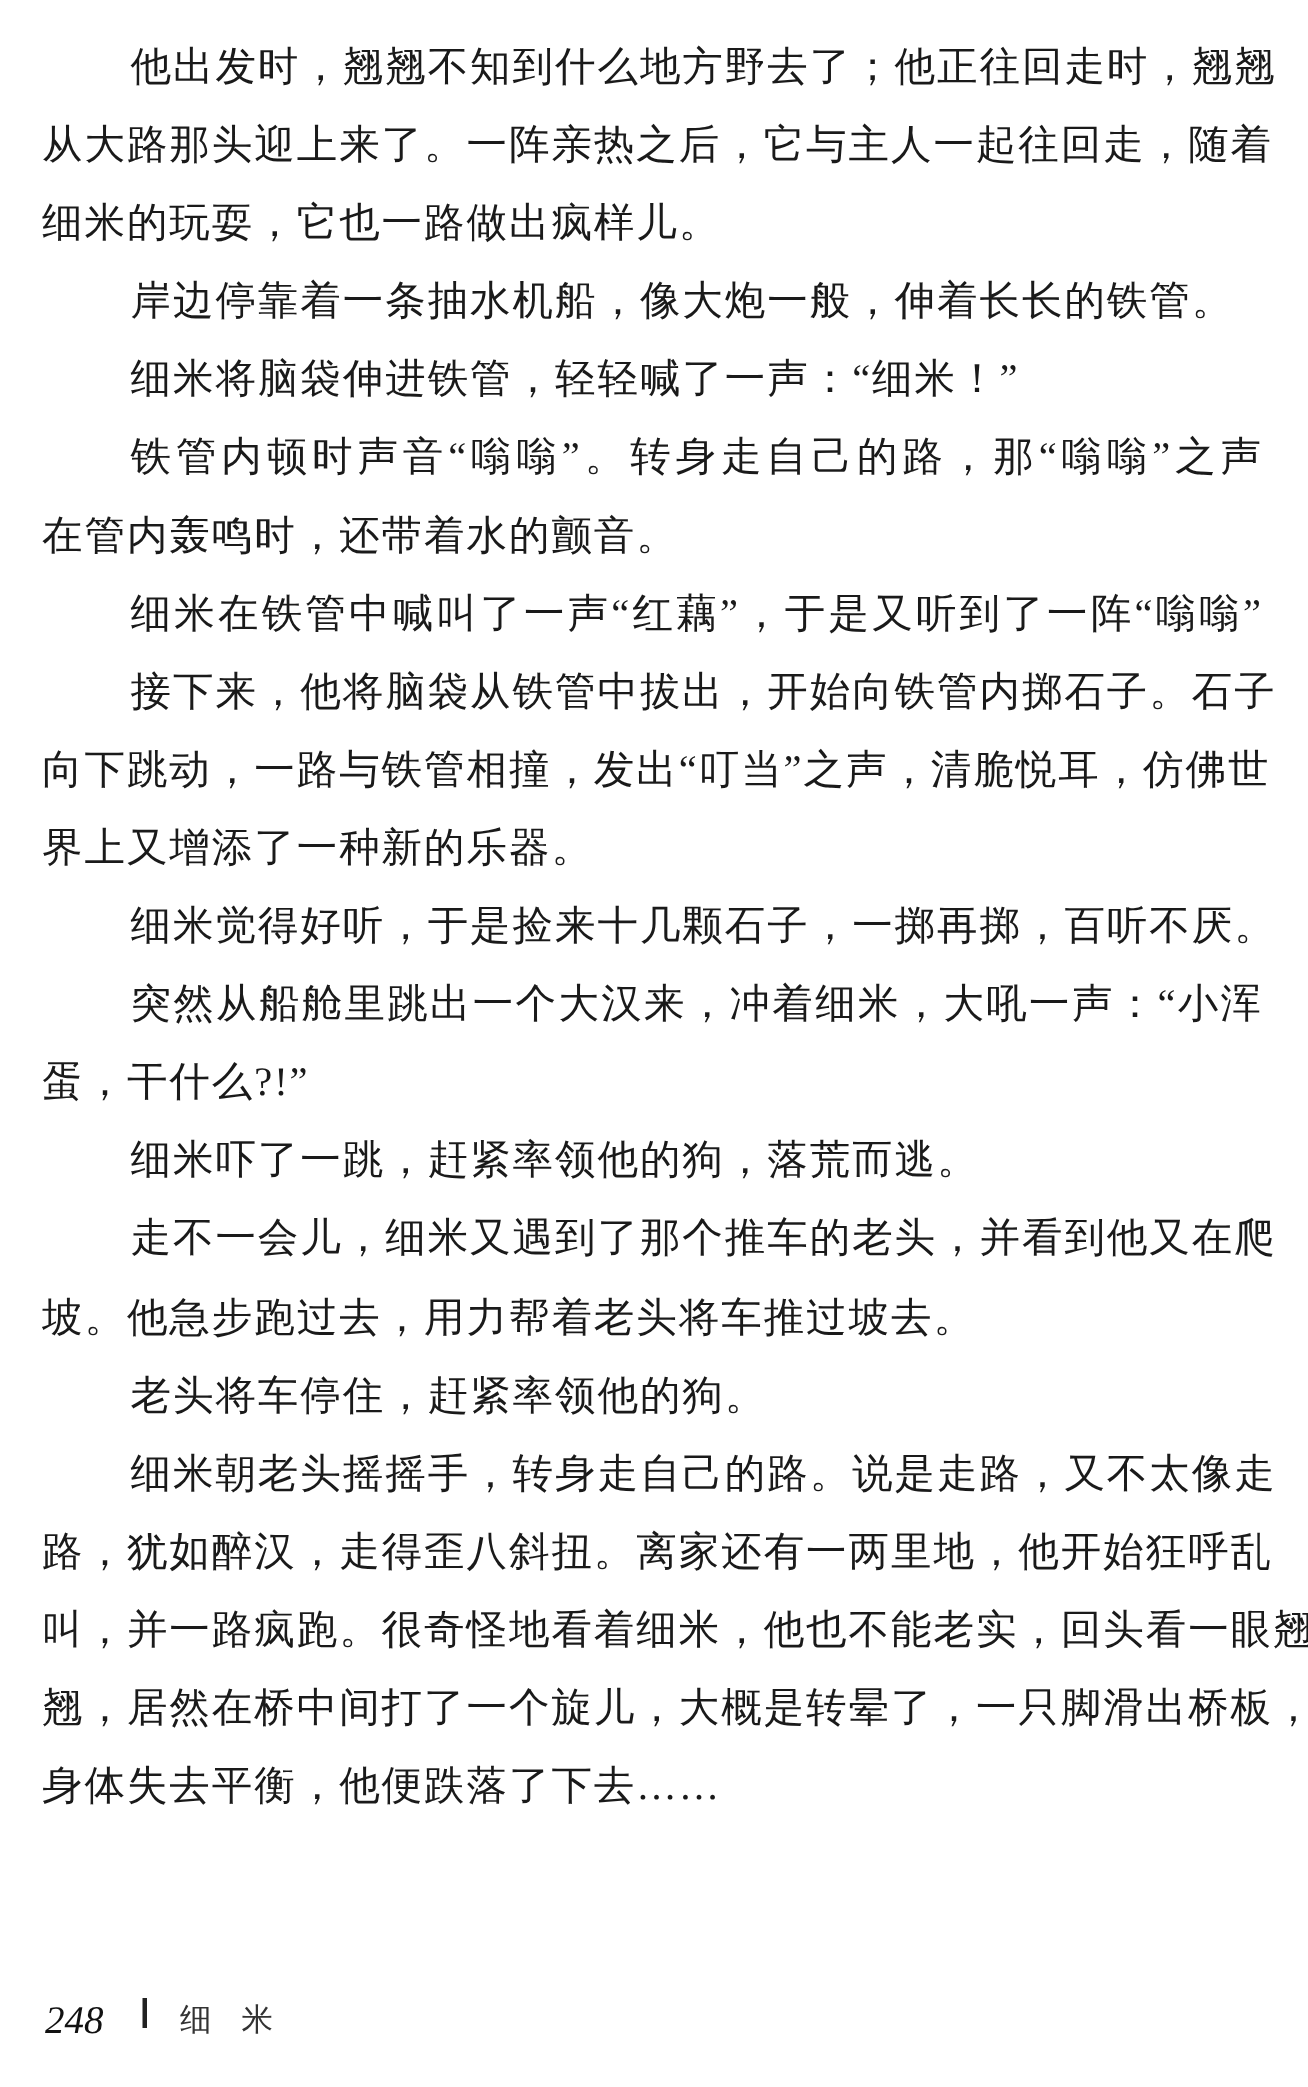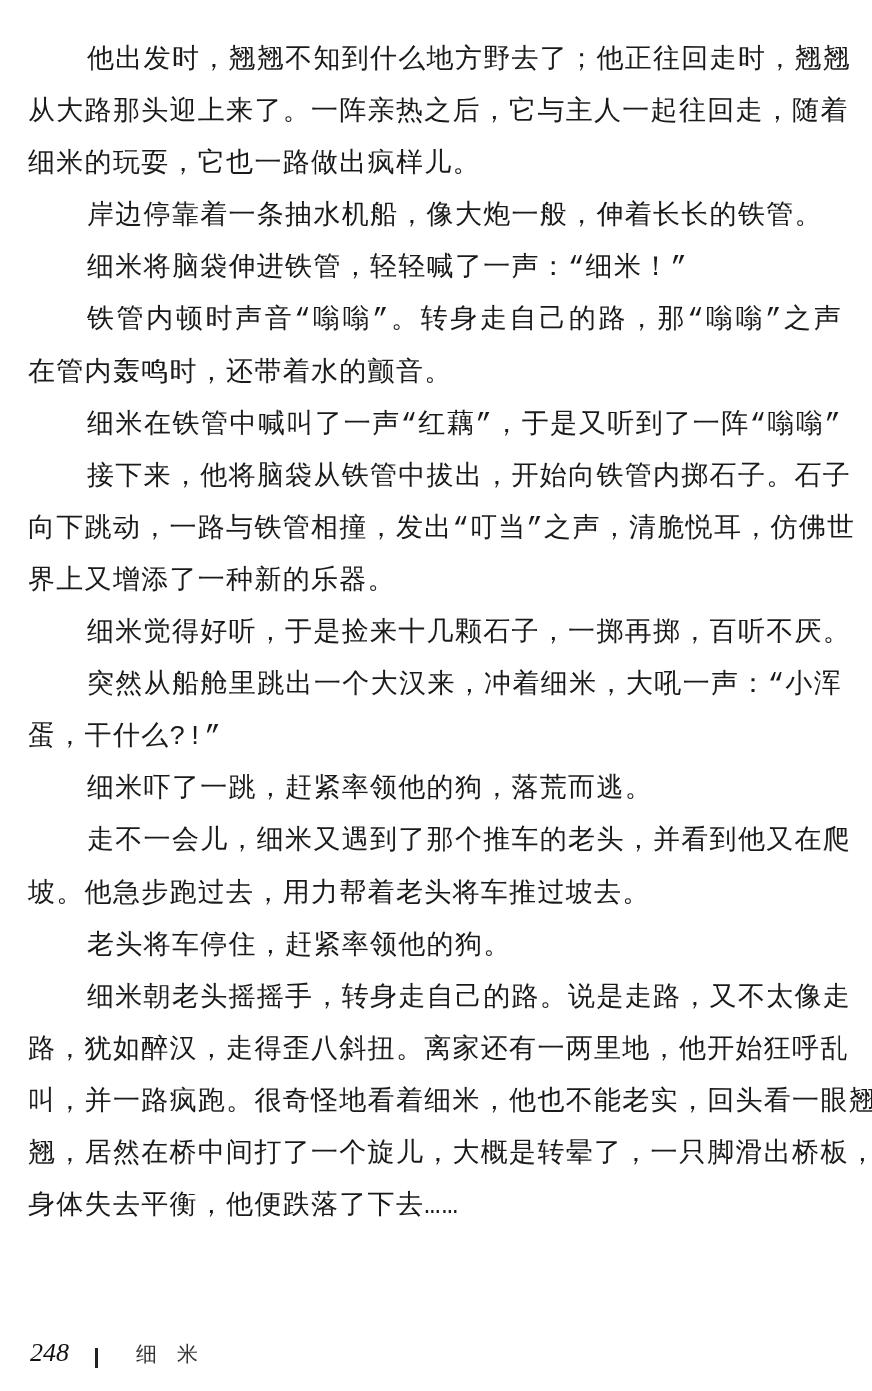--- a/index.html
+++ b/index.html
@@ -10,63 +10,62 @@
     body {
       width: 872px;
       height: 1391px;
       position: relative;
       overflow: hidden;
       color: #1a1a1a;
     }
     .page-body {
       position: absolute;
       left: 28px;
-      top: 34px;
+      top: 18px;
       width: 814px;
-      font-family: Liberation Mono, monospace;
+      font-family: Liberation Serif, serif;
       font-size: 27px;
       line-height: 52.1px;
       letter-spacing: 1.3px;
     }
     .line {
       display: block;
       white-space: nowrap;
       height: 52.1px;
       text-align: justify;
       text-align-last: justify;
     }
     .line.indent { padding-left: 59px; }
     .line.last { text-align-last: left; }
     .footer {
       position: absolute;
       left: 30px;
       top: 1332px;
       height: 36px;
       display: flex;
-      align-items: flex-end;
+      align-items: flex-start;
     }
     .page-number {
       font-family: "Liberation Serif", "DejaVu Serif", serif;
       font-style: italic;
       font-size: 26px;
       color: #111;
     }
     .footer-sep {
       width: 3px;
       height: 20px;
       background: #222;
       margin-left: 26px;
       margin-right: 22px;
     }
     .running-title {
       font-family: Liberation Sans, sans-serif;
       font-size: 21px;
       color: #333;
       letter-spacing: 20px;
-      margin-left: 16px;
     }
   </style>
 </head>
 <body>
 
 <div class="page-body">
   <span class="line indent">他出发时，翘翘不知到什么地方野去了；他正往回走时，翘翘</span>
   <span class="line">从大路那头迎上来了。一阵亲热之后，它与主人一起往回走，随着</span>
   <span class="line last">细米的玩耍，它也一路做出疯样儿。</span>
   <span class="line indent last">岸边停靠着一条抽水机船，像大炮一般，伸着长长的铁管。</span>

